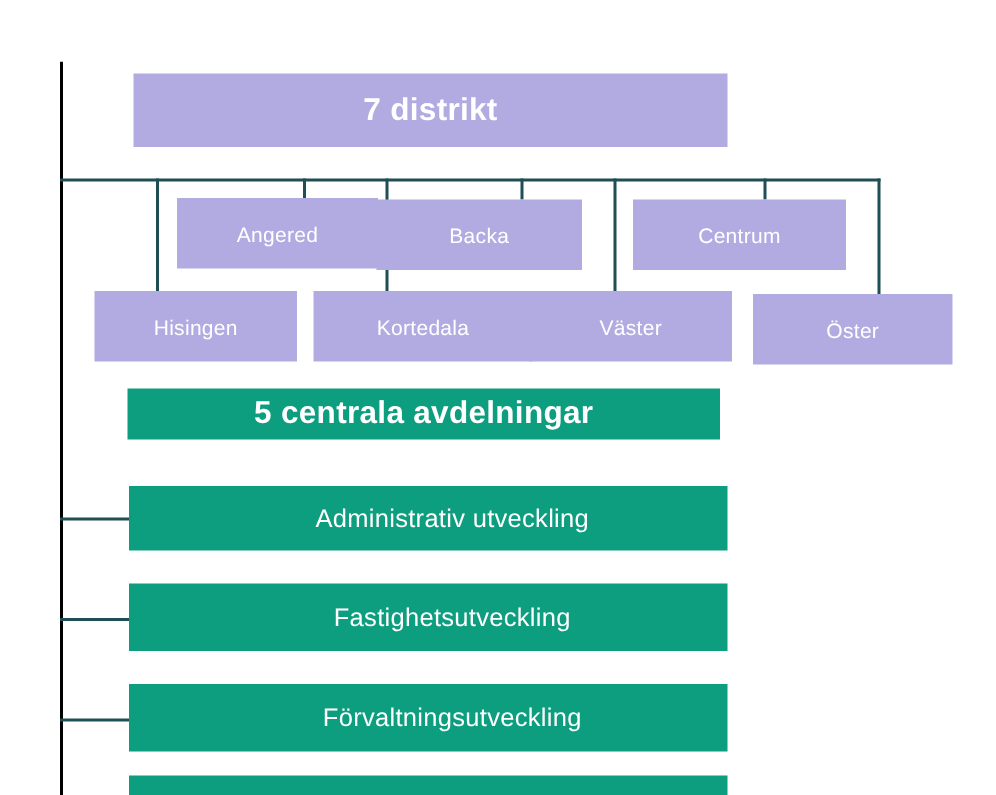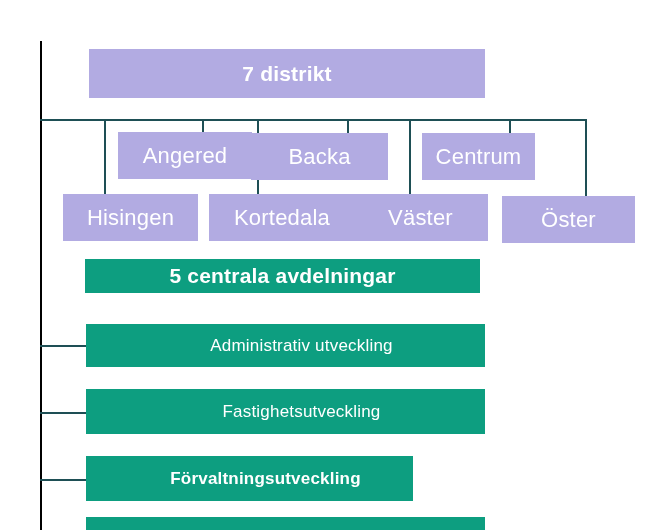--- a/index.html
+++ b/index.html
@@ -15,21 +15,21 @@
     background: #ffffff;
     overflow: hidden;
     margin-top: 41px;
   }
   .node {
     position: absolute;
     display: flex;
     align-items: center;
     justify-content: center;
     color: var(--text-color, #ffffff);
-    font-size: 22px;
+    font-size: 14px;
     font-weight: 400;
     letter-spacing: 0.2px;
     text-align: center;
     box-sizing: border-box;
   }
   .node.purple { background: var(--district-fill, #b2abe2); }
   .node.green  { background: var(--central-fill, #0d9e80); }
   .node.header { font-size: 21px; font-weight: 700; }
   .node.sub    { font-size: 17px; padding-left: 32px; }
   .line {
@@ -57,27 +57,27 @@
 
   <div class="line" style="left:40px; top:304px; width:46px; height:2px;"></div>
   <div class="line" style="left:40px; top:371px; width:46px; height:2px;"></div>
   <div class="line" style="left:40px; top:438px; width:46px; height:2px;"></div>
   <div class="line" style="left:40px; top:502px; width:46px; height:2px;"></div>
 
   <div class="node purple header" style="left:89px; top:8px; width:396px; height:49px;">7 distrikt</div>
 
   <div class="node purple" style="left:118px; top:91px; width:134px; height:47px;">Angered</div>
   <div class="node purple" style="left:251px; top:92px; width:137px; height:47px;">Backa</div>
-  <div class="node purple" style="left:422px; top:92px; width:113px; height:47px;">Centrum</div>
+  <div class="node purple" style="left:422px; top:92px; width:142px; height:47px;">Centrum</div>
 
   <div class="node purple" style="left:63px; top:153px; width:135px; height:47px;">Hisingen</div>
   <div class="node purple" style="left:209px; top:153px; width:146px; height:47px;">Kortedala</div>
   <div class="node purple" style="left:353px; top:153px; width:135px; height:47px;">Väster</div>
   <div class="node purple" style="left:502px; top:155px; width:133px; height:47px;">Öster</div>
 
   <div class="node green header" style="left:85px; top:218px; width:395px; height:34px;">5 centrala avdelningar</div>
 
   <div class="node green sub" style="left:86px; top:283px; width:399px; height:43px;">Administrativ utveckling</div>
   <div class="node green sub" style="left:86px; top:348px; width:399px; height:45px;text-align:center;">Fastighetsutveckling</div>
-  <div class="node green sub" style="left:86px; top:415px; width:327px; height:45px;font-weight:bold;">Förvaltningsutveckling</div>
+  <div class="node green sub" style="left:86px; top:415px; width:399px; height:45px;">Förvaltningsutveckling</div>
   <div class="node green sub" style="left:86px; top:476px; width:399px; height:45px;">HR</div>
 
 </div>
 
 </body></html>

